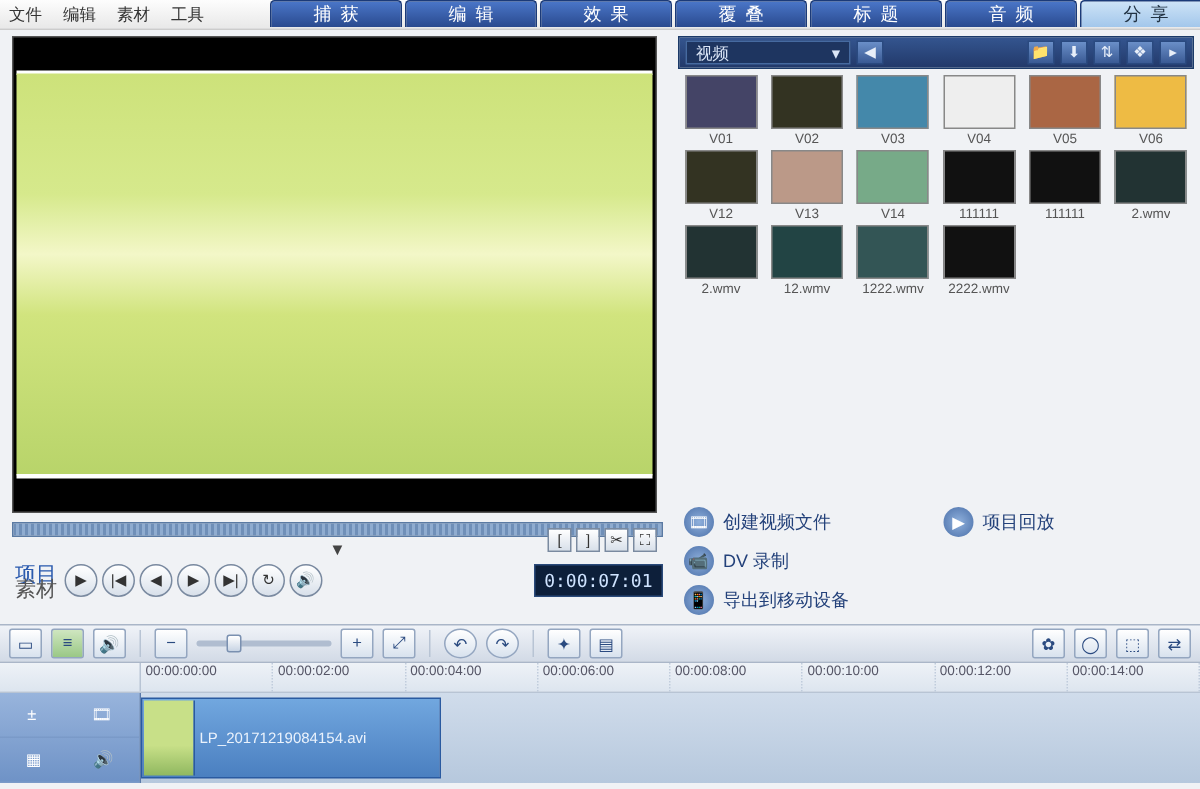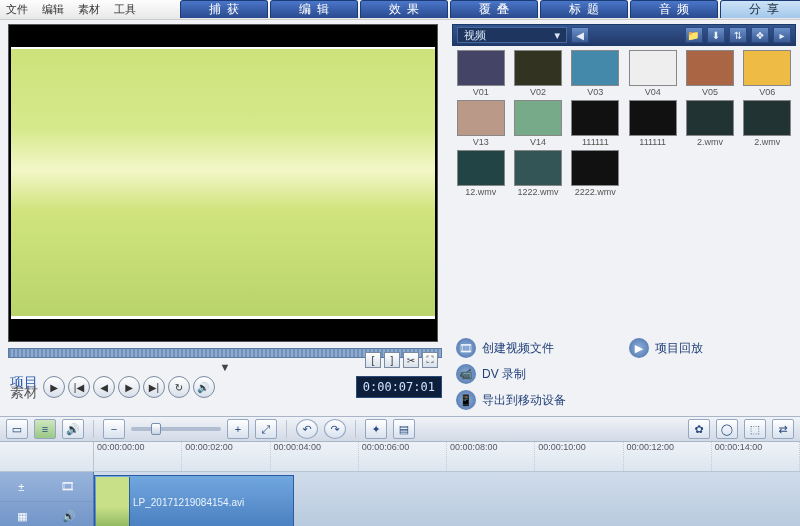--- a/index.html
+++ b/index.html
@@ -34,21 +34,21 @@
 .act { display:flex; align-items:center; gap:6px; cursor:pointer; color:#23417a; font-size:12px; }
 .act-ico { width:20px; height:20px; border-radius:50%; background:radial-gradient(#8fb0dc,#4a6fa8); display:flex; align-items:center; justify-content:center; color:#fff; font-size:11px; }
 .progress-pop { position:absolute; top:-6px; left:-60px; width:380px; background:#fff; border:1px solid #888; box-shadow:0 2px 6px rgba(0,0,0,.3); padding:4px 6px; z-index:50; font-size:11px; }
 .progress-pop .bar { height:14px; border:1px solid #7a90b0; background:#eaf0f8; margin-top:3px; position:relative; }
 .progress-pop .fill { height:100%; width:8%; background:linear-gradient(#8fb8e8,#4a78c0); }
 .tool-row { height:26px; background:linear-gradient(#f0f3f8,#d2dae6); border-top:1px solid #aab6c8; border-bottom:1px solid #aab6c8; display:flex; align-items:center; padding:0 6px; gap:6px; }
 .tico { width:22px; height:20px; border:1px solid #94a6c0; background:linear-gradient(#fff,#d8e2ee); display:flex; align-items:center; justify-content:center; cursor:pointer; color:#2a4a80; font-size:11px; border-radius:2px; }
 .tico.round { border-radius:50%; width:22px; }
 .slider { width:90px; height:4px; background:#b0bdd0; border-radius:2px; position:relative; }
 .slider .knob { position:absolute; top:-4px; left:20px; width:10px; height:12px; background:linear-gradient(#fff,#c8d4e4); border:1px solid #7a90b0; border-radius:2px; }
-.ruler { height:30px; background:linear-gradient(#eef2f7,#dde5ef); border-bottom:1px solid #b8c4d4; display:flex; font-size:9px; color:#556; }
+.ruler { height:20px; background:linear-gradient(#eef2f7,#dde5ef); border-bottom:1px solid #b8c4d4; display:flex; font-size:9px; color:#556; }
 .ruler-lead { width:94px; border-right:1px solid #b8c4d4; }
 .ruler-tick { flex:1; border-right:1px dotted #c0ccdc; padding-left:3px; display:flex; align-items:flex-start; }
 .timeline { display:flex; height:60px; background:linear-gradient(#d0dceb,#b6c8dd); }
 .tl-head { width:94px; background:linear-gradient(#98b4dc,#6e92c6); border-right:1px solid #5a7aaa; display:flex; flex-direction:column; }
 .tl-head-row { flex:1; display:flex; align-items:center; justify-content:space-around; border-bottom:1px solid #7a9ac8; color:#fff; font-size:11px; }
 .clip { position:absolute; top:3px; height:54px; background:linear-gradient(#71a7df,#4a7fc0); border:1px solid #2a5aa0; display:flex; align-items:center; color:#eaf2fc; font-size:10px; padding-left:38px; }
 .clip-thumb { position:absolute; left:1px; top:1px; width:34px; height:50px; background:linear-gradient(#c8e088 60%,#90b860 100%); border-right:1px solid #2a5aa0; }
 .tl-body { flex:1; position:relative; }
 .sep { width:1px; background:#b8c4d4; margin:0 3px; height:18px; }
 </style>
@@ -136,20 +136,24 @@
           <div class="thumb-img" style="background: rgb(238, 238, 238);"></div>
           <div class="thumb-lbl">V04</div>
         </div>
         <div class="thumb">
           <div class="thumb-img" style="background: rgb(170, 102, 68);"></div>
           <div class="thumb-lbl">V05</div>
         </div>
         <div class="thumb">
           <div class="thumb-img" style="background: rgb(238, 187, 68);"></div>
           <div class="thumb-lbl">V06</div>
+        </div>
+        <div class="thumb">
+          <div class="thumb-img" style="background: rgb(51, 51, 34);"></div>
+          <div class="thumb-lbl">V12</div>
         </div>
         <div class="thumb">
           <div class="thumb-img" style="background: rgb(187, 153, 136);"></div>
           <div class="thumb-lbl">V13</div>
         </div>
         <div class="thumb">
           <div class="thumb-img" style="background: rgb(119, 170, 136);"></div>
           <div class="thumb-lbl">V14</div>
         </div>
         <div class="thumb">

